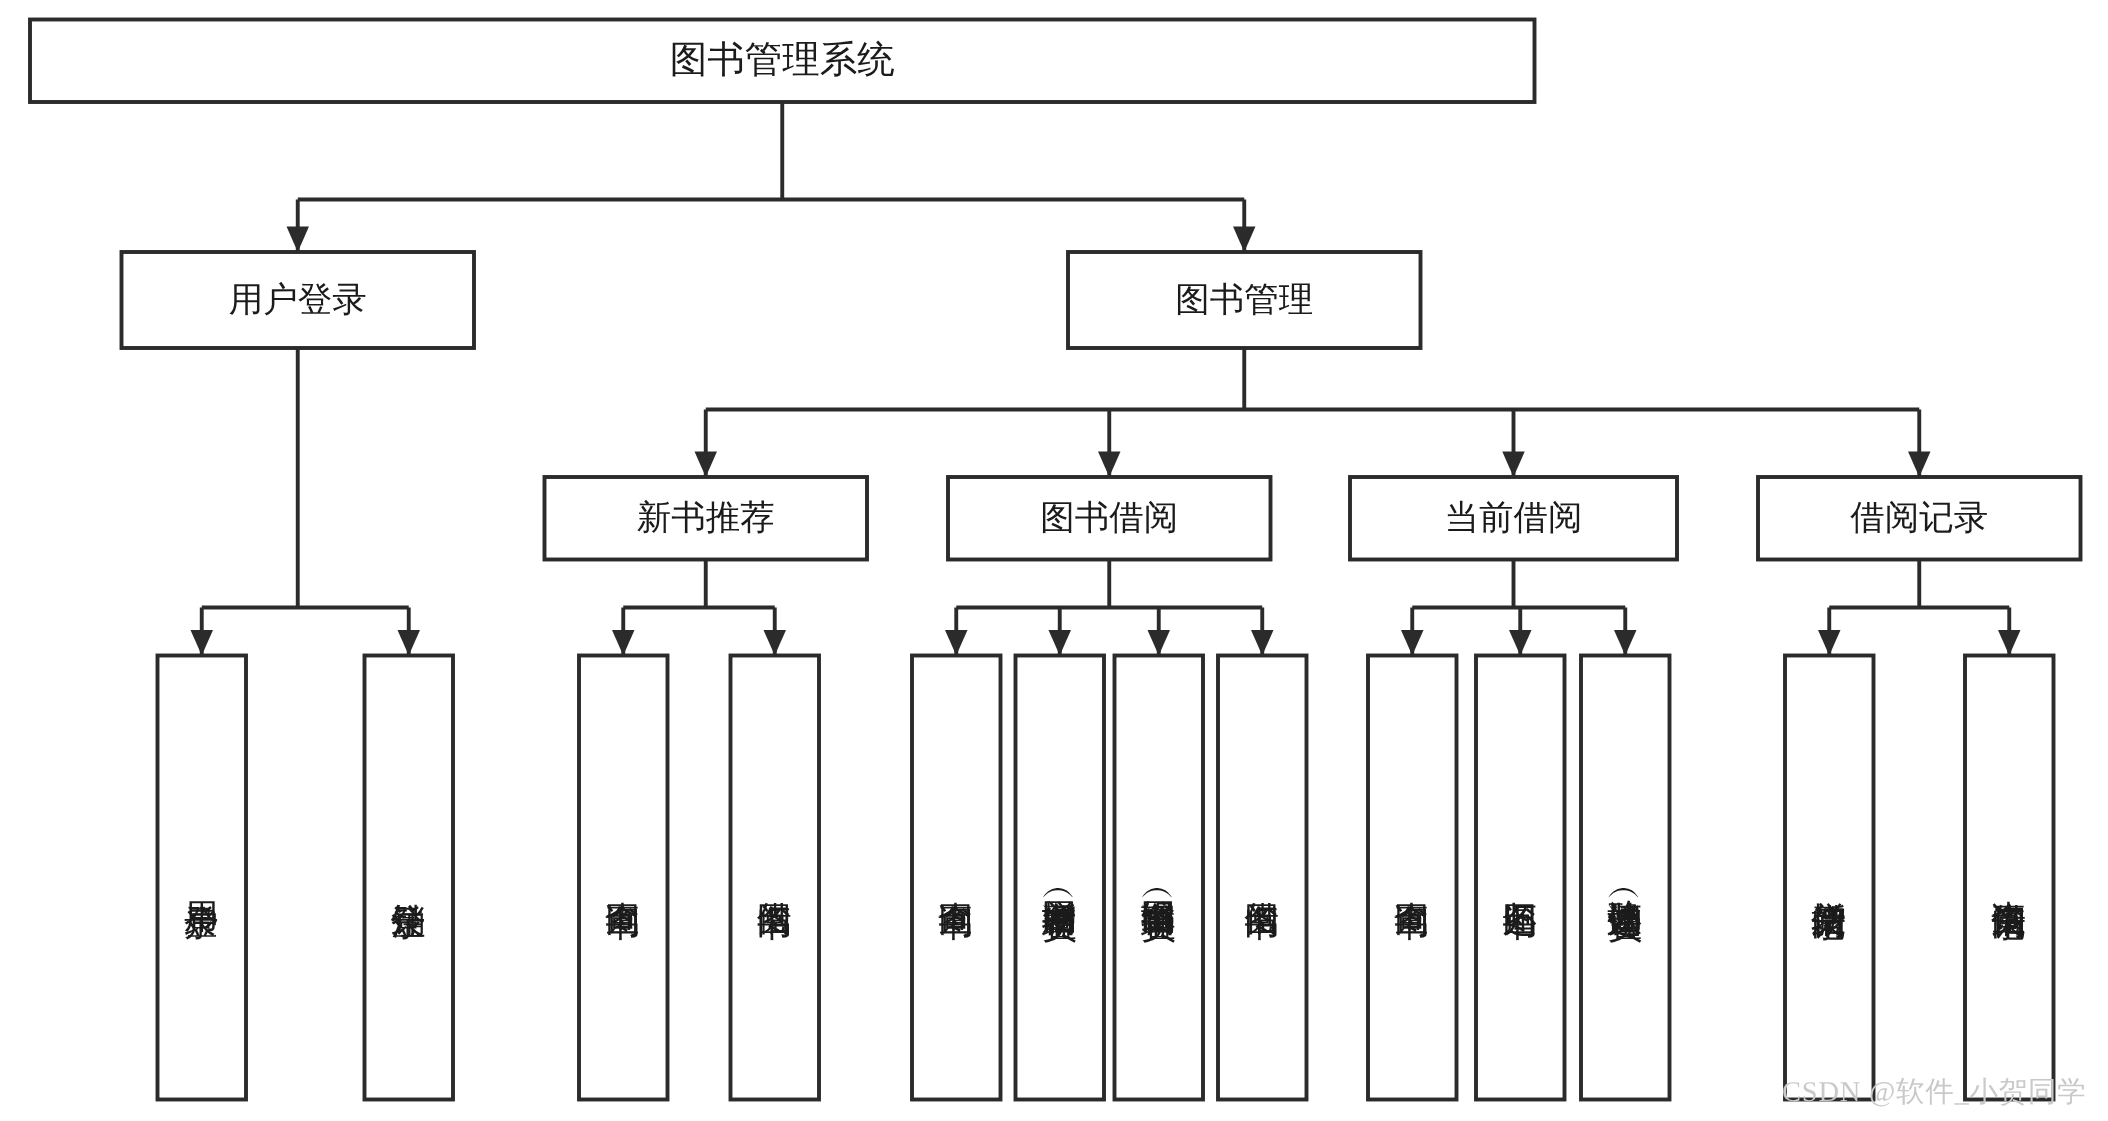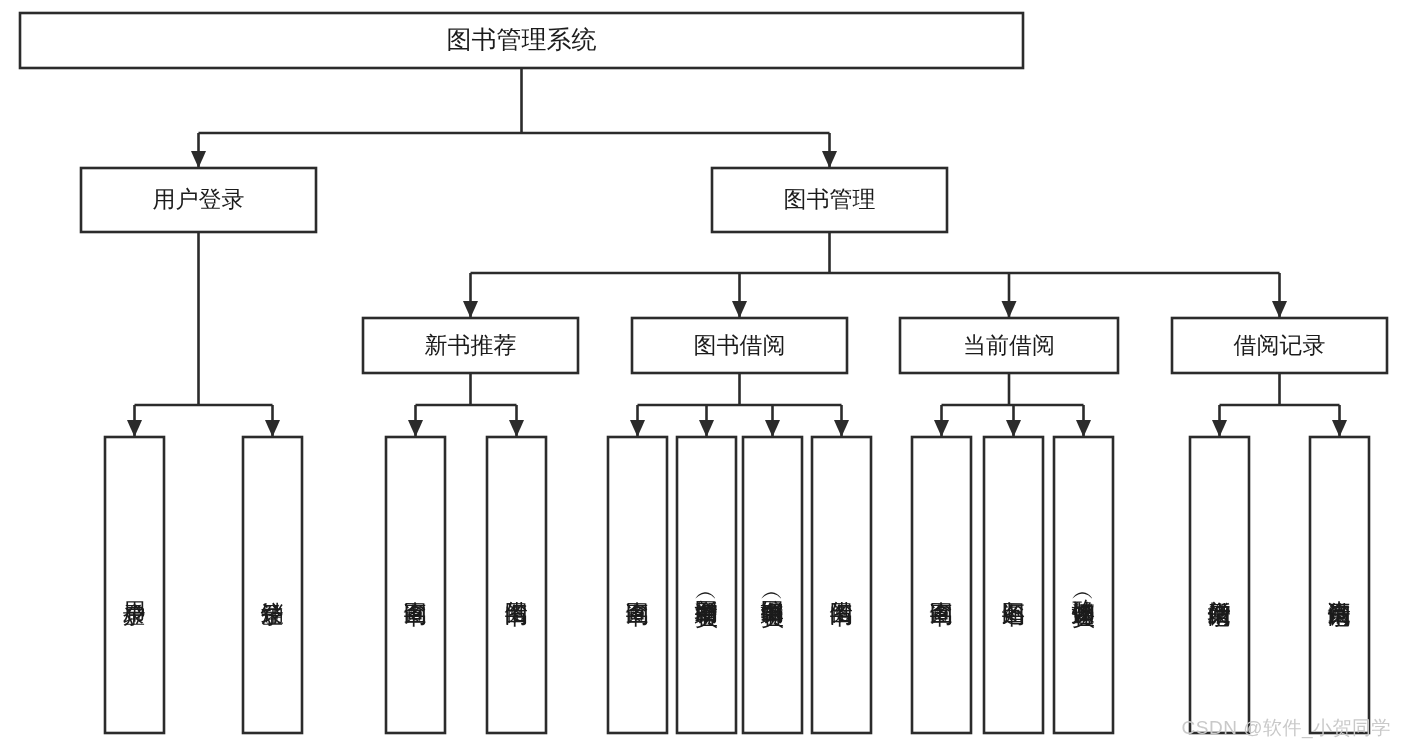--- a/index.html
+++ b/index.html
@@ -64,21 +64,21 @@
     letter-spacing: 1px;
     color: #1b1b1b;
     white-space: nowrap;
     pointer-events: none;
     user-select: none;
   }
   .watermark {
     position: absolute;
     right: 14px;
     bottom: 6px;
-    font-family: Liberation Sans, sans-serif;
+    font-family: Liberation Serif, serif;
     font-size: 19px;
     color: #c9c9c9;
     letter-spacing: 0.5px;
     white-space: nowrap;
     user-select: none;
   }
 </style>
 </head>
 <body>
 

